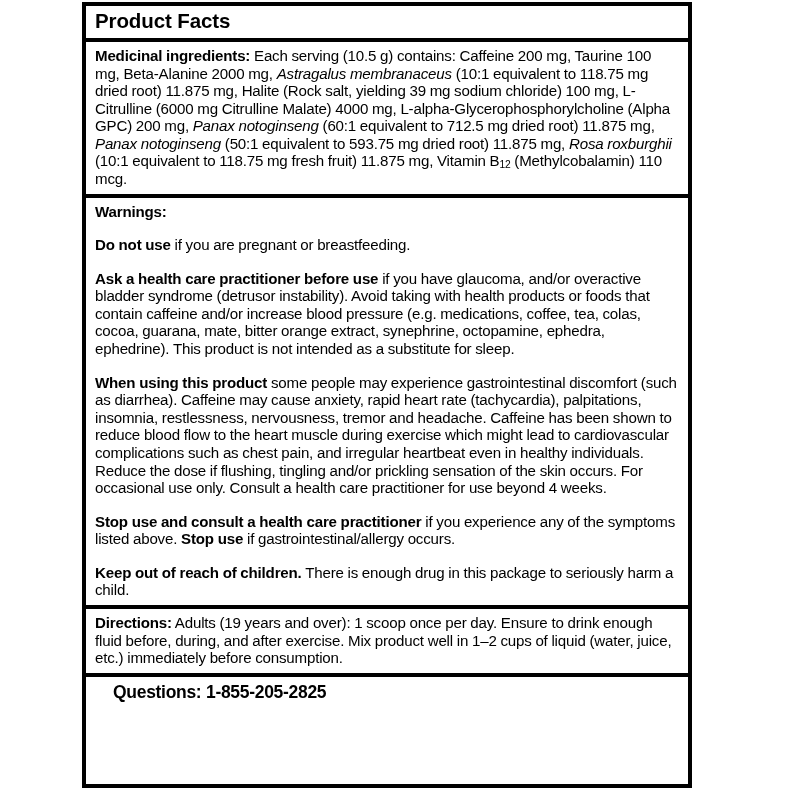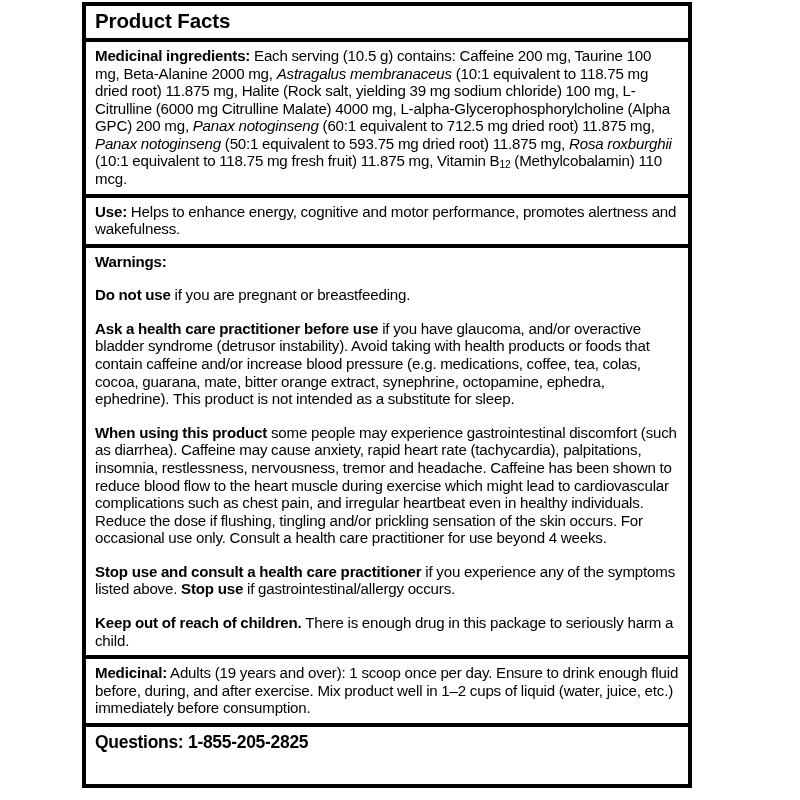--- a/index.html
+++ b/index.html
@@ -73,21 +73,21 @@
   }
 
   
   .questions-text {
     font-size: 17.5px;
     font-weight: bold;
     letter-spacing: -0.3px;
     line-height: 1.2;
   }
   #questions-section {
-    padding: 5px 9px 7px 9px;
+    padding: 5px 9px 7px 27px;
   }
 
   #warnings-section .body-text p + p {
     margin-top: 16px;
   }
 </style>
 </head>
 <body>
 
 <div id="panel">
@@ -97,27 +97,20 @@
   </div>
 
   <div class="section" id="medicinal-section">
     <div class="body-text">
       <p>
         <b>Medicinal ingredients:</b><span> Each serving (10.5 g) contains: Caffeine 200 mg, Taurine 100 mg, Beta-Alanine 2000 mg, </span><i>Astragalus membranaceus</i><span> (10:1 equivalent to 118.75 mg dried root) 11.875 mg, Halite (Rock salt, yielding 39 mg sodium chloride) 100 mg, L-Citrulline (6000 mg Citrulline Malate) 4000 mg, L-alpha-Glycerophosphorylcholine (Alpha GPC) 200 mg, </span><i>Panax notoginseng</i><span> (60:1 equivalent to 712.5 mg dried root) 11.875 mg, </span><i>Panax notoginseng</i><span> (50:1 equivalent to 593.75 mg dried root) 11.875 mg, </span><i>Rosa roxburghii</i><span> (10:1 equivalent to 118.75 mg fresh fruit) 11.875 mg, Vitamin B</span><sub>12</sub><span> (Methylcobalamin) 110 mcg.</span>
       </p>
     </div>
   </div>
 
-  <div class="section" id="use-section">
-    <div class="body-text">
-      <p>
-        <b>Use:</b><span> Helps to enhance energy, cognitive and motor performance, promotes alertness and wakefulness.</span>
-      </p>
-    </div>
-  </div>
 
   <div class="section" id="warnings-section">
     <div class="body-text">
       <p>
         <b>Warnings:</b>
       </p>
       <p>
         <b>Do not use</b><span> if you are pregnant or breastfeeding.</span>
       </p>
       <p>
@@ -131,21 +124,21 @@
       </p>
       <p>
         <b>Keep out of reach of children.</b><span> There is enough drug in this package to seriously harm a child.</span>
       </p>
     </div>
   </div>
 
   <div class="section" id="directions-section">
     <div class="body-text">
       <p>
-        <b>Medicinal:</b><span> Adults (19 years and over): 1 scoop once per day. Ensure to drink enough fluid before, during, and after exercise. Mix product well in 1–2 cups of liquid (water, juice, etc.) immediately before consumption.</span>
+        <b>Directions:</b><span> Adults (19 years and over): 1 scoop once per day. Ensure to drink enough fluid before, during, and after exercise. Mix product well in 1–2 cups of liquid (water, juice, etc.) immediately before consumption.</span>
       </p>
     </div>
   </div>
 
 
   <div class="section" id="questions-section">
     <div class="questions-text">Questions: 1-855-205-2825</div>
   </div>
 
 </div>

